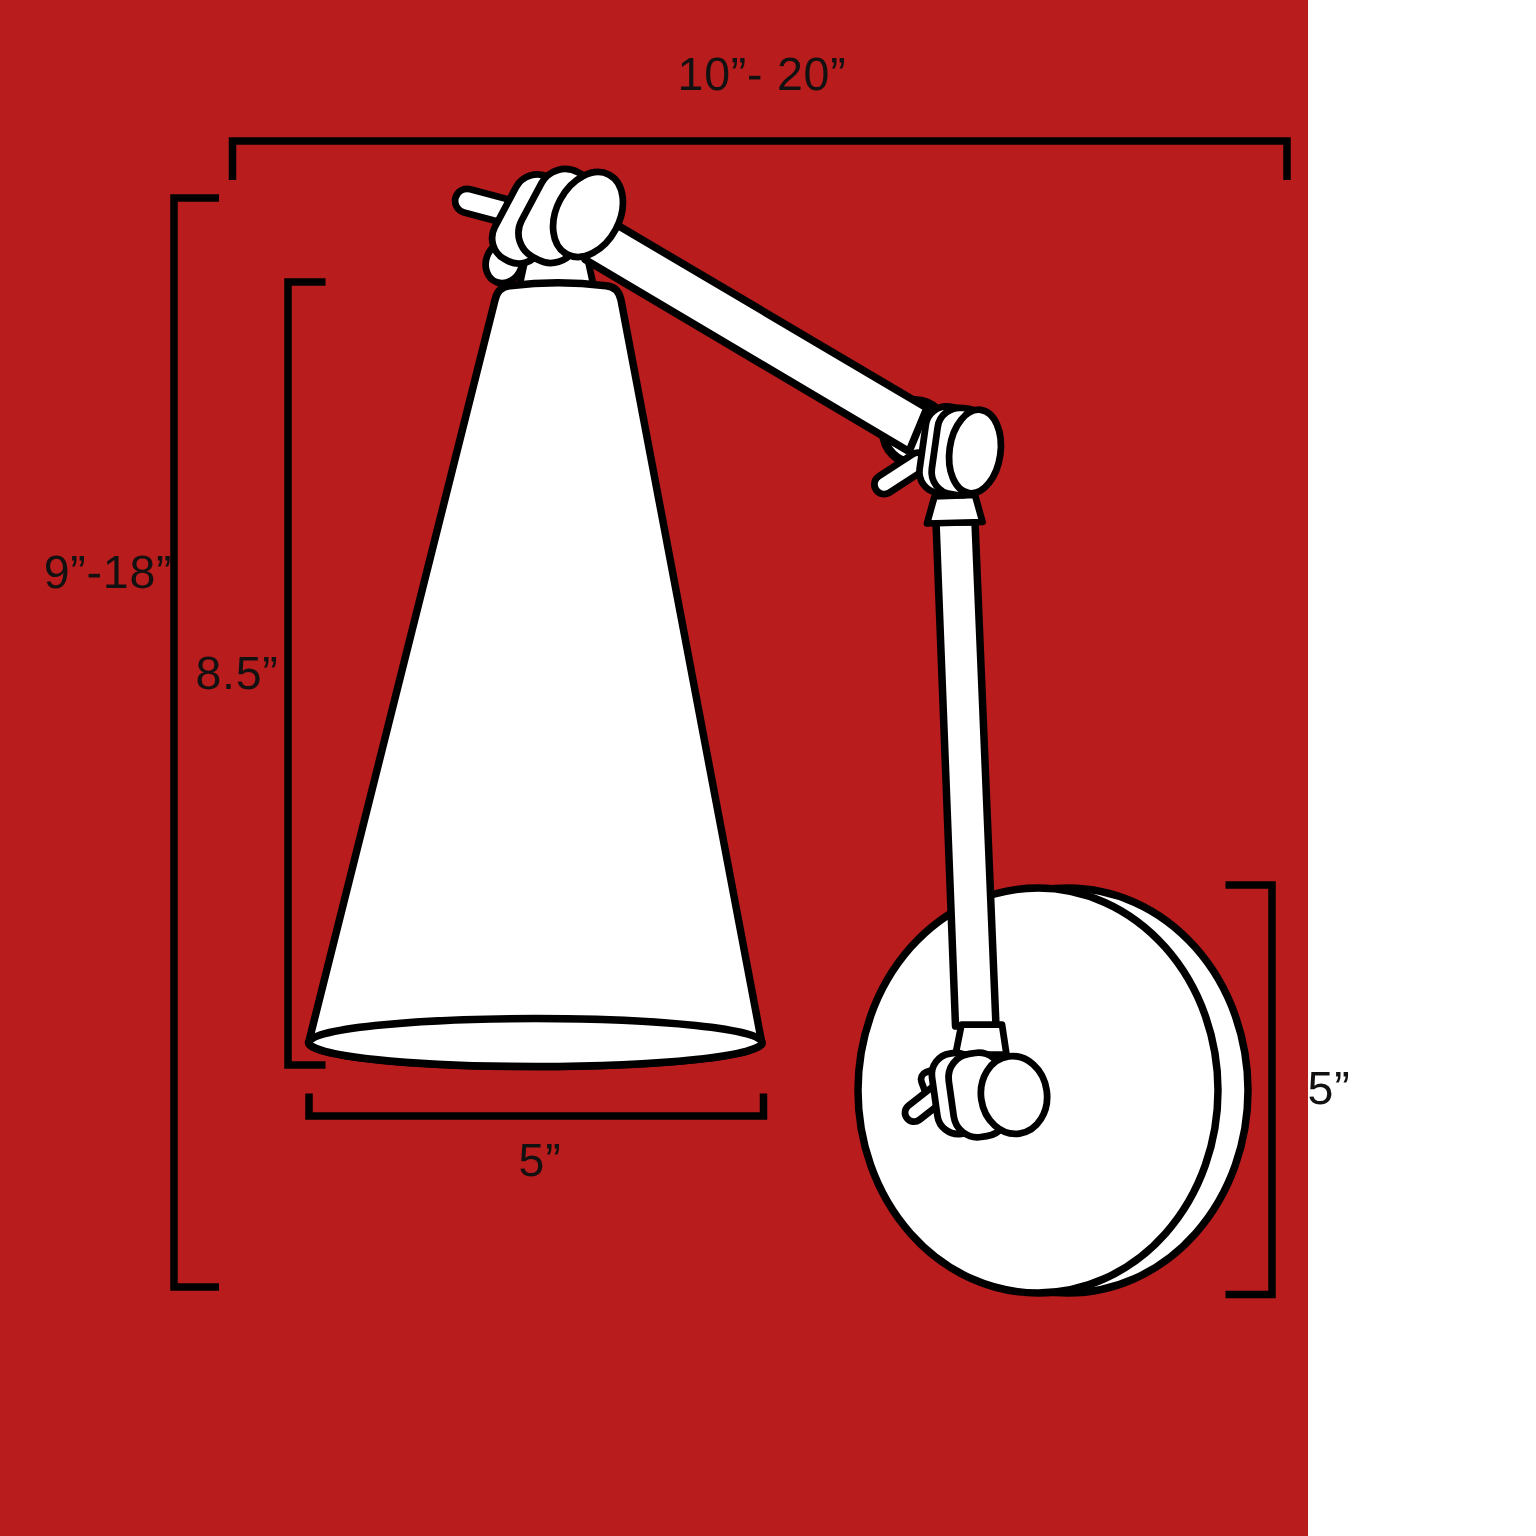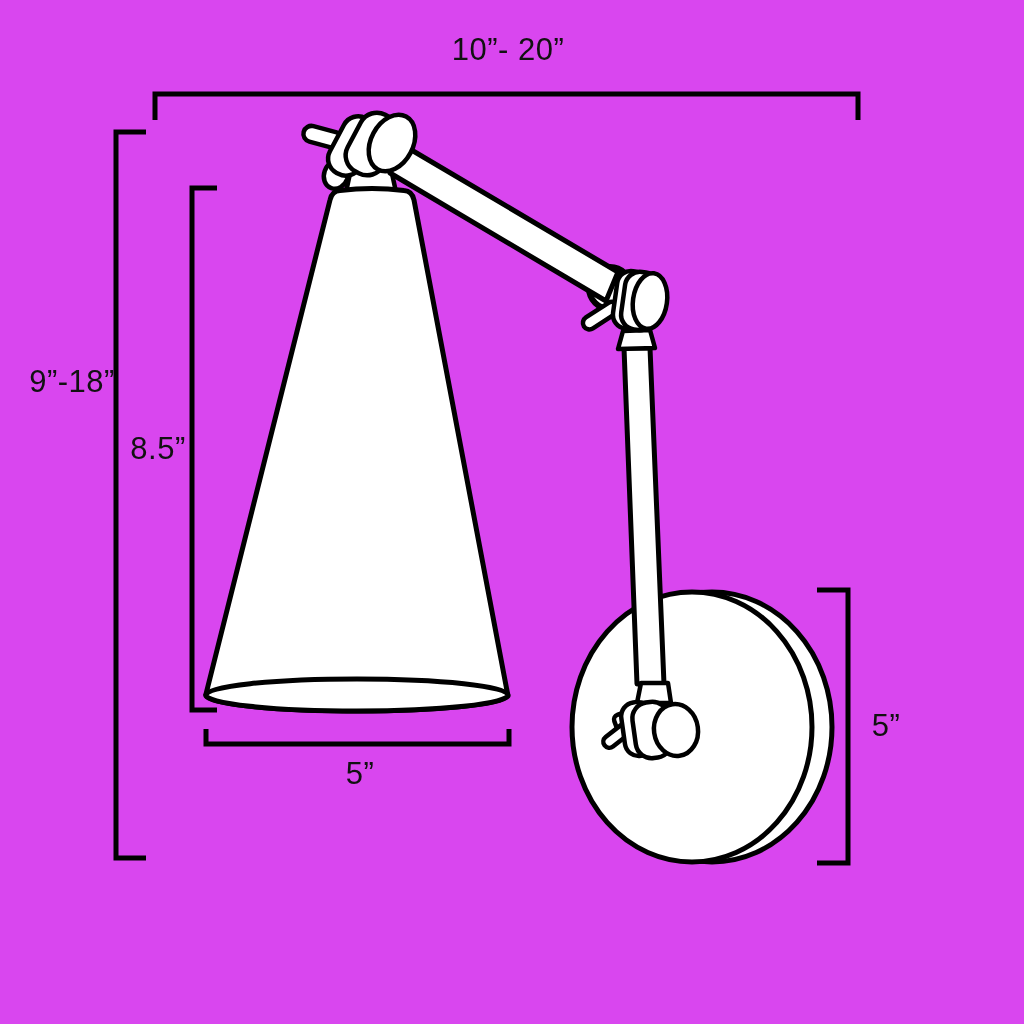--- a/index.html
+++ b/index.html
@@ -6,23 +6,23 @@
     margin: 0;
     padding: 0;
     background: #ffffff;
     width: 1024px;
     height: 1024px;
     overflow: hidden;
     font-family: "Liberation Sans", sans-serif;
   }
   .diagram-canvas {
     position: relative;
-    width: 1024px;
+    width: 872px;
     height: 1024px;
-    background: #d946ef;
+    background: #b91c1c;
   }
   svg { display: block; }
   .dim-line {
     fill: none;
     stroke: #000000;
     stroke-width: 5;
     stroke-linecap: butt;
     stroke-linejoin: miter;
   }
   .dim-text {

